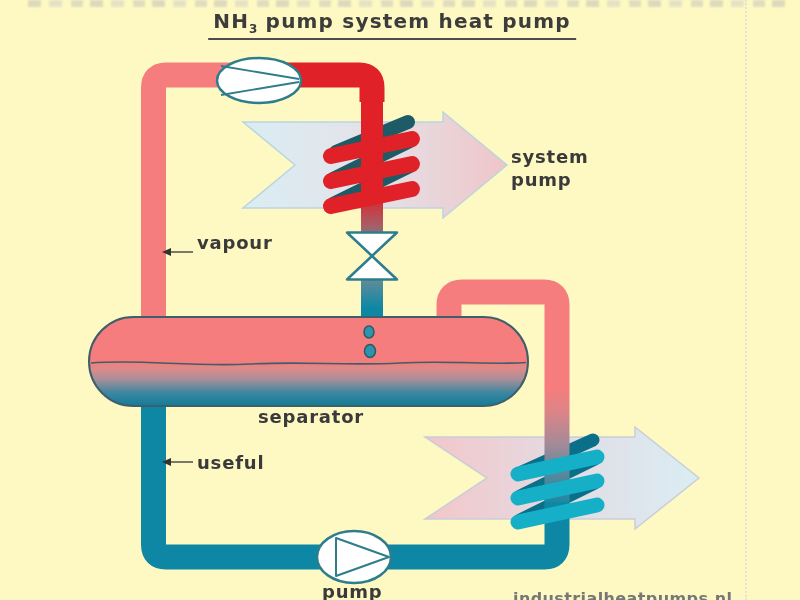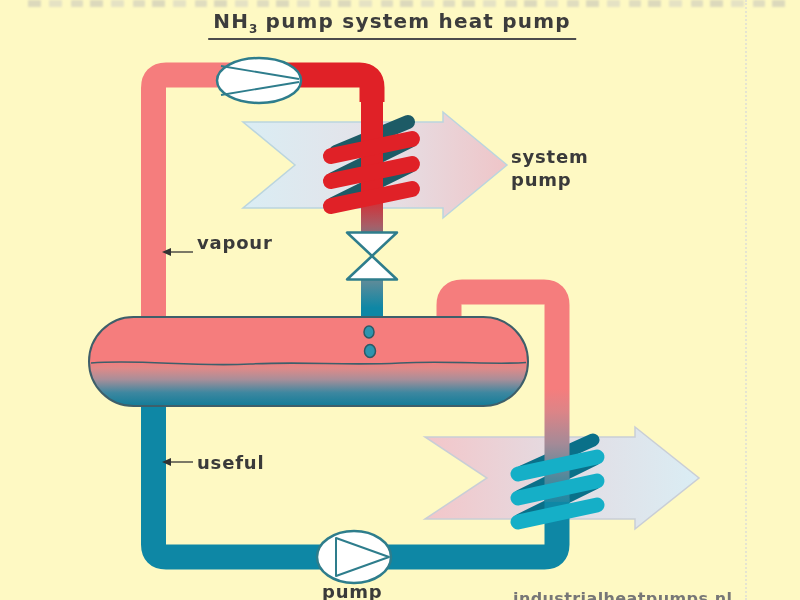--- a/index.html
+++ b/index.html
@@ -158,18 +158,19 @@
   <div class="title">
     <span>NH</span><sub>3</sub>
     <span>pump system heat pump</span>
   </div>
 
   <div class="lbl" style="left:197px;top:232px">vapour</div>
   <div class="lbl" style="left:511px;top:145px;line-height:23px">
     <div>system</div>
     <div>pump</div>
   </div>
+  <div class="lbl" style="left:258px;top:406px">separator</div>
   <div class="lbl" style="left:197px;top:452px">useful</div>
   <div class="lbl" style="left:322px;top:581px">pump</div>
 
   <div class="watermark">industrialheatpumps.nl</div>
 
 </div>
 
 </body></html>

